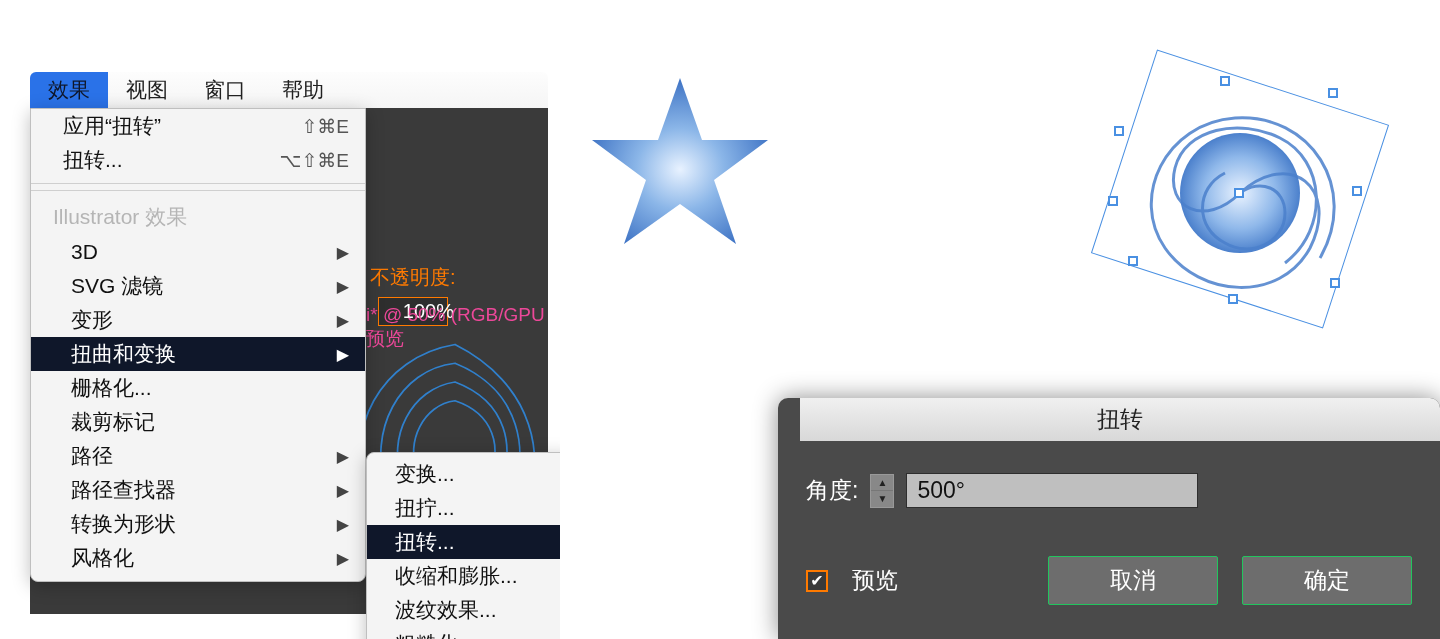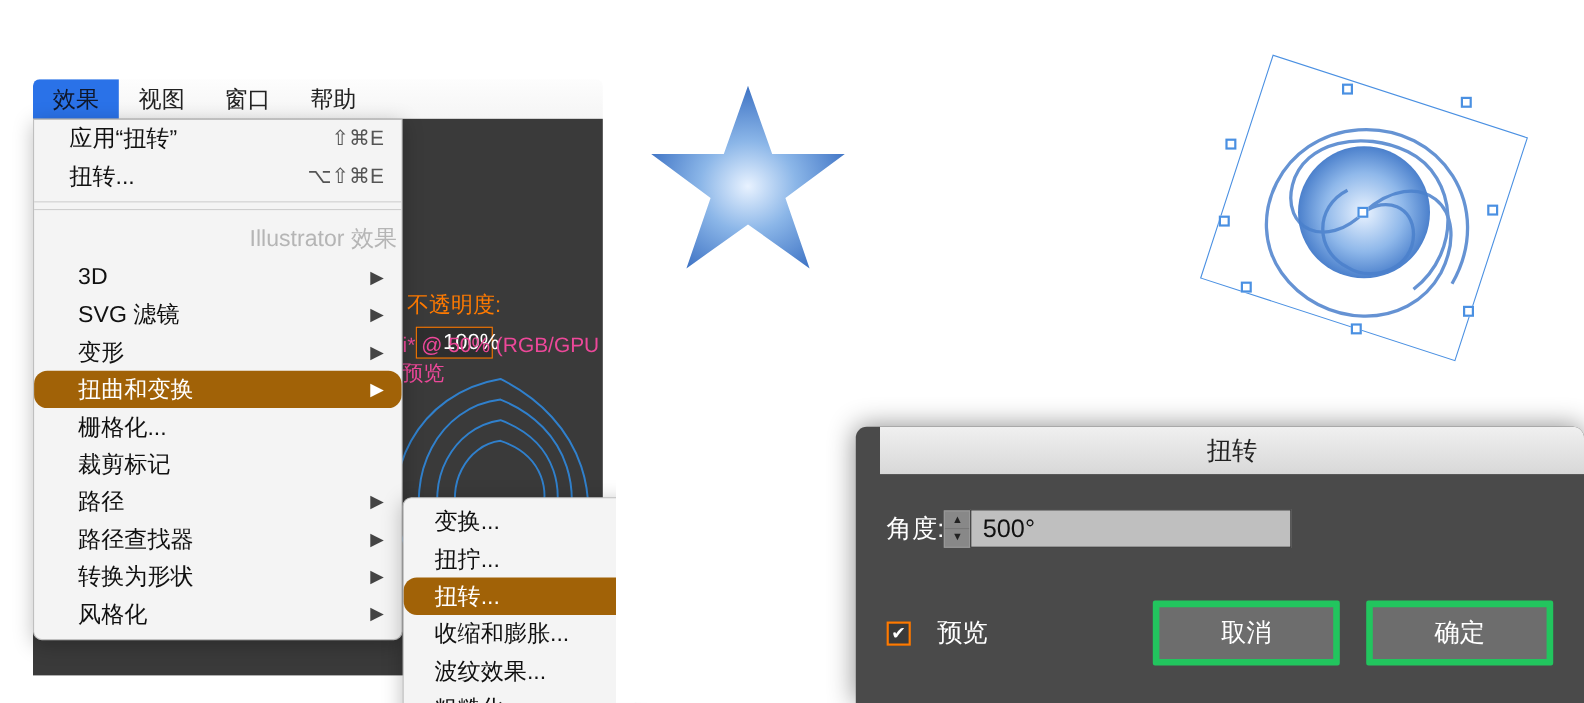--- a/index.html
+++ b/index.html
@@ -90,38 +90,36 @@
       padding-bottom: 6px;
     }
     .menu-row {
       display: flex;
       align-items: center;
       height: 34px;
       padding: 0 16px 0 32px;
     }
     .menu-row.indent { padding-left: 40px; }
     .menu-row.highlighted {
-      background: #a16207;
-      color: #fff;
-      border-radius: 12px;
+      background: #0f172a;
+      color: #fff;
     }
     .menu-row .label { flex: 1; }
     .menu-row .shortcut { color: #555; font-size: 19px; }
     .menu-row .arrow { margin-left: auto; color: #444; font-size: 16px; }
     .menu-row.highlighted .arrow { color: #fff; }
     .menu-sep {
       height: 1px;
       background: #cfcfcf;
       margin: 6px 0;
     }
     .menu-header {
       color: #b5b5b5;
-      padding: 6px 4px 4px 22px;
+      padding: 6px 16px 4px 22px;
       font-size: 21px;
-      text-align: right;
     }
     
     .menu-col2 {
       position: absolute;
       left: 336px;
       top: 380px;
       width: 212px;
       background: #f4f4f4;
       border: 1px solid #bfbfbf;
       border-radius: 8px;
@@ -198,20 +196,21 @@
       margin-left: 22px;
     }
     .dialog-body {
       padding: 32px 28px 34px 28px;
       color: #fff;
       font-size: 23px;
     }
     .angle-row {
       display: flex;
       align-items: center;
+      gap: 12px;
       margin-bottom: 48px;
     }
     .stepper {
       width: 24px; height: 34px;
       border: 1px solid #999;
       display: flex; flex-direction: column;
       background: #888;
     }
     .stepper div { flex:1; display:flex; align-items:center; justify-content:center; font-size:10px; color:#222; border-bottom:1px solid #777;}
     .stepper div:last-child{border:none;}
@@ -233,21 +232,21 @@
       border: 2px solid #ff7a00;
       background: #3a3a3a;
       display: inline-flex;
       align-items: center;
       justify-content: center;
       color: #fff;
       font-size: 16px;
     }
     .btn {
       background: #6d6d6d;
-      border: 6px solid #22c55e;
+      border: 1px solid #22c55e;
       color: #fff;
       font-size: 23px;
       padding: 8px 0;
       width: 170px;
       text-align: center;
       border-radius: 2px;
     }
     .spacer { flex: 1; }
   </style>
 </head>

